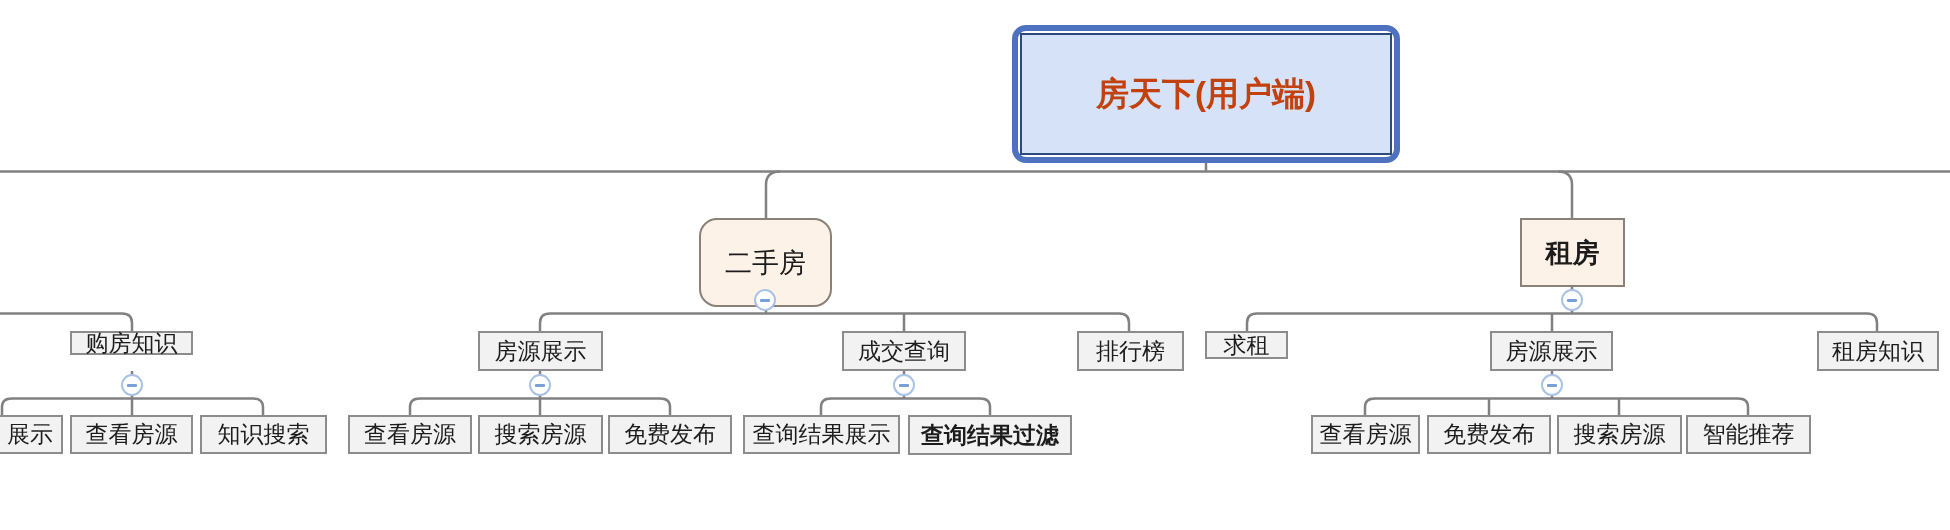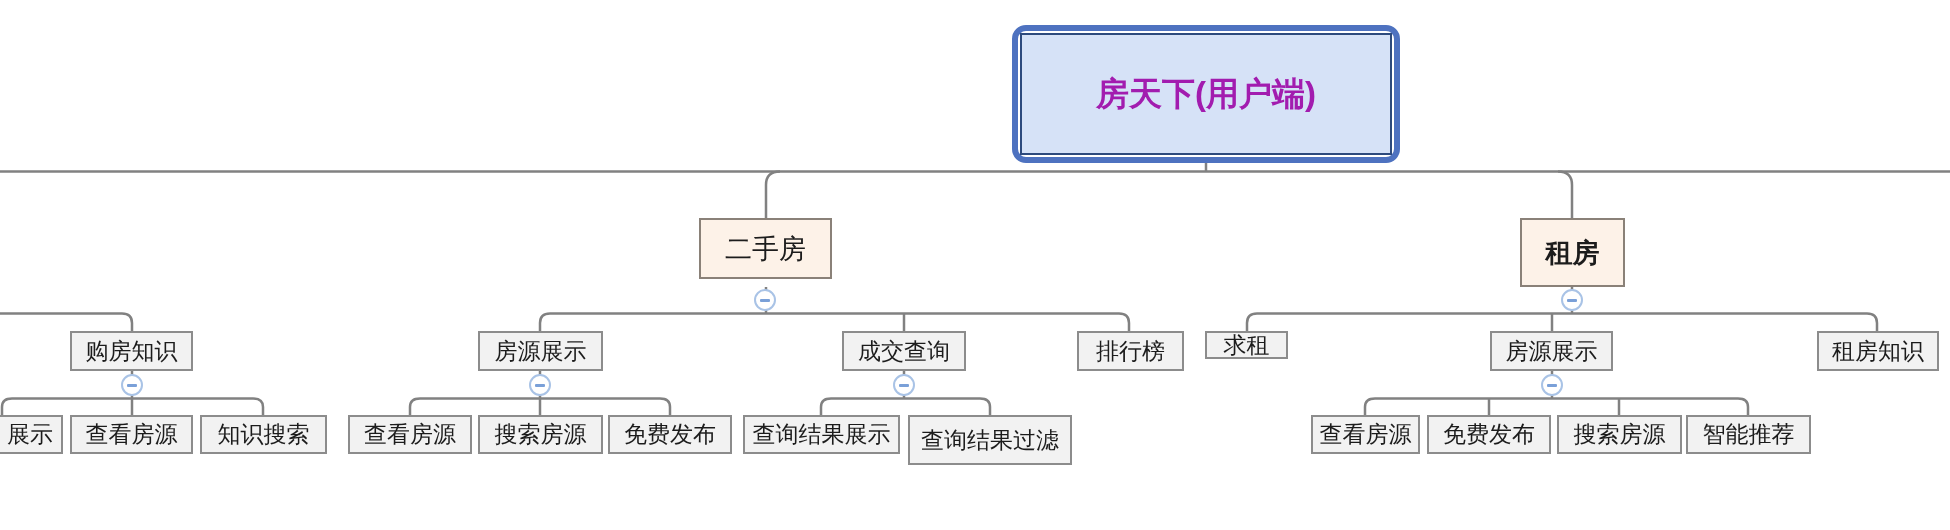--- a/index.html
+++ b/index.html
@@ -14,21 +14,21 @@
     justify-content:center;color:#1c1c1c;white-space:nowrap;
   }
   .leaf{background:#f2f2f2;border:2px solid #8c8c8c;font-size:23px;font-weight:500;}
   .branch{background:#fdf2e8;border:2px solid #8a8178;font-size:27px;font-weight:500;}
   .root{
     border:6px solid #4e72c0;border-radius:14px;background:#ffffff;padding:2px;
   }
   .root-inner{
     box-sizing:border-box;width:100%;height:100%;border:2px solid #2d4a7d;
     background:#d6e2f7;display:flex;align-items:center;justify-content:center;
-    font-size:33px;font-weight:700;color:#a21caf;
+    font-size:33px;font-weight:700;color:#c2410c;
   }
   .leaf.cut{justify-content:flex-end;padding-right:8px;}
   .collapse{
     position:absolute;width:22px;height:22px;border-radius:50%;background:#ffffff;
     border:2px solid #a9c3e6;box-sizing:border-box;display:flex;
     align-items:center;justify-content:center;cursor:pointer;
   }
   .collapse .dash{width:10px;height:3px;background:#7aa0d8;border-radius:1px;}
 </style>
 </head>
@@ -72,28 +72,28 @@
     <path d="M1489 398.5 V415"></path>
     <path d="M1619 398.5 V415"></path>
   </svg>
 
   <div class="node root" style="left:1012px;top:25px;width:388px;height:138px;">
     <div class="root-inner">
       <span>房天下(用户端)</span>
     </div>
   </div>
 
-  <div class="node branch" style="left:699px;top:218px;width:133px;height:61px;">
+  <div class="node branch" style="left:699px;top:218px;width:133px;height:89px;border-radius:18px;">
     <span>二手房</span>
   </div>
   <div class="node branch" style="left:1520px;top:218px;width:105px;height:69px;font-weight:bold;">
     <span>租房</span>
   </div>
 
-  <div class="node leaf" style="left:70px;top:331px;width:123px;height:40px;">
+  <div class="node leaf" style="left:70px;top:331px;width:123px;height:24px;">
     <span>购房知识</span>
   </div>
   <div class="node leaf" style="left:478px;top:331px;width:125px;height:40px;">
     <span>房源展示</span>
   </div>
   <div class="node leaf" style="left:842px;top:331px;width:124px;height:40px;">
     <span>成交查询</span>
   </div>
   <div class="node leaf" style="left:1077px;top:331px;width:107px;height:40px;">
     <span>排行榜</span>
@@ -124,21 +124,21 @@
   <div class="node leaf" style="left:478px;top:415px;width:125px;height:39px;">
     <span>搜索房源</span>
   </div>
   <div class="node leaf" style="left:608px;top:415px;width:124px;height:39px;">
     <span>免费发布</span>
   </div>
 
   <div class="node leaf" style="left:743px;top:415px;width:157px;height:39px;">
     <span>查询结果展示</span>
   </div>
-  <div class="node leaf" style="left:908px;top:415px;width:164px;height:50px;">
+  <div class="node leaf" style="left:908px;top:415px;width:164px;height:40px;font-weight:bold;">
     <span>查询结果过滤</span>
   </div>
 
   <div class="node leaf" style="left:1311px;top:415px;width:109px;height:39px;">
     <span>查看房源</span>
   </div>
   <div class="node leaf" style="left:1427px;top:415px;width:124px;height:39px;">
     <span>免费发布</span>
   </div>
   <div class="node leaf" style="left:1557px;top:415px;width:125px;height:39px;">

